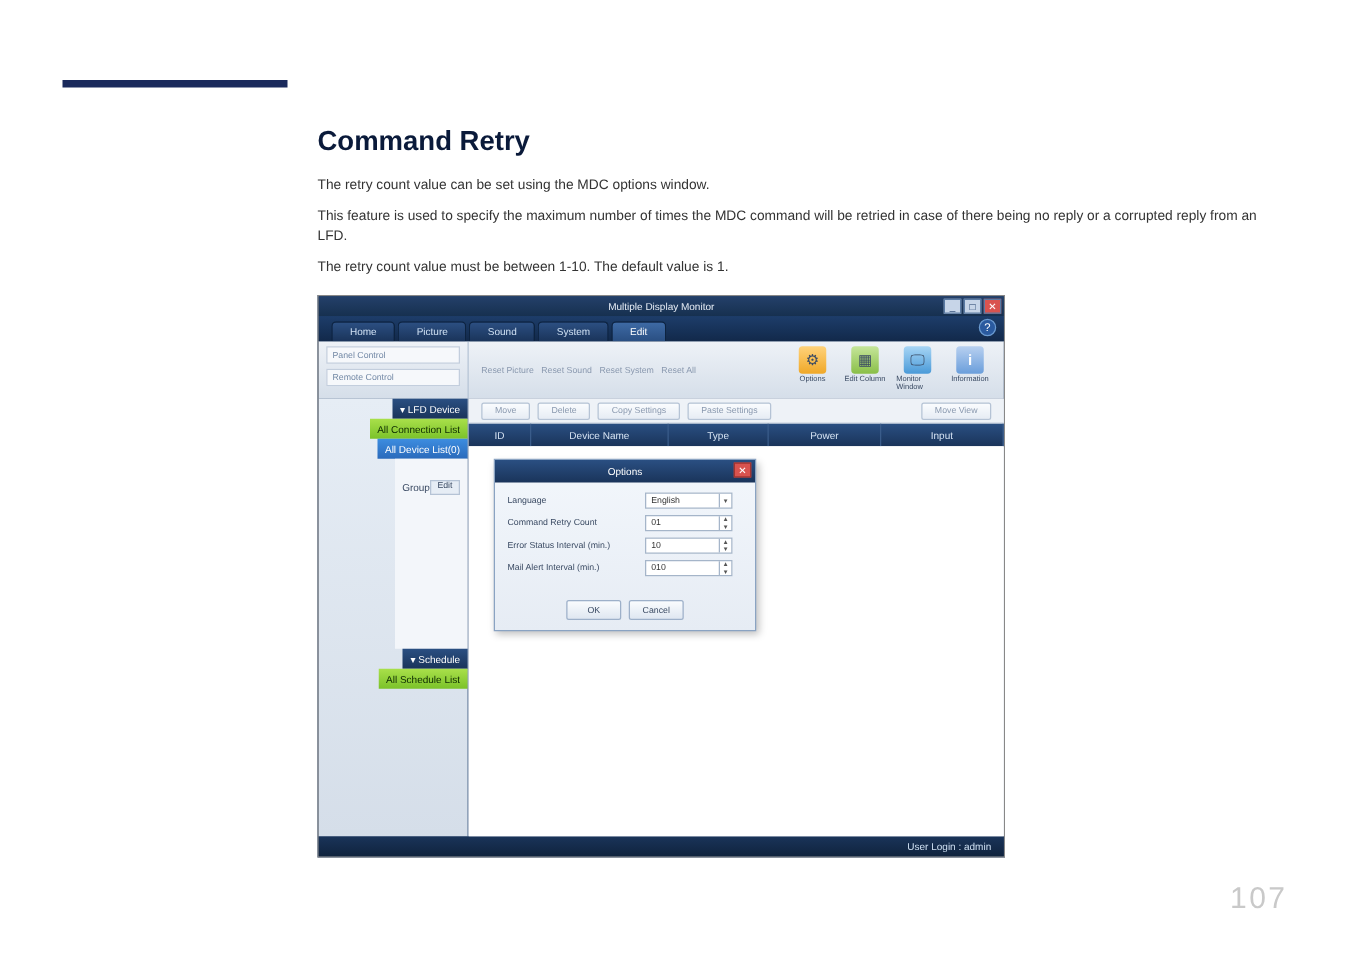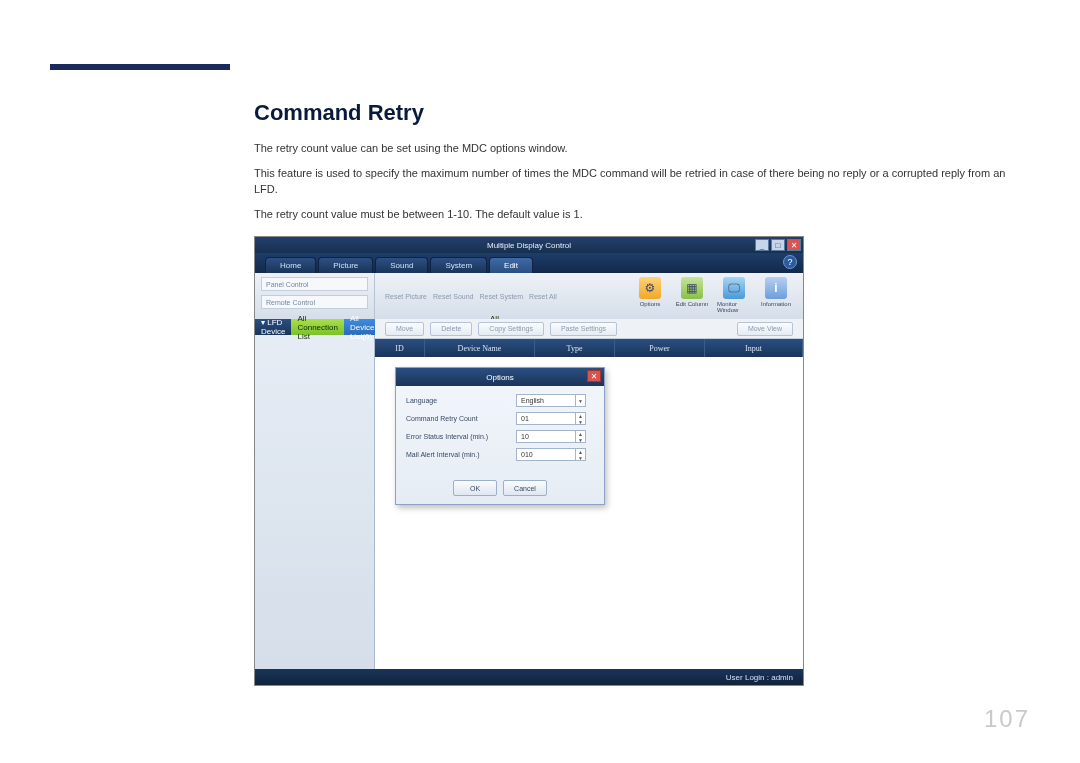--- a/index.html
+++ b/index.html
@@ -146,21 +146,21 @@
   }
   .ic.gear{background:linear-gradient(#ffd27a,#f0a828);}
   .ic.col{background:linear-gradient(#c5e59a,#8abf48);}
   .ic.mon{background:linear-gradient(#a7d5f5,#4a9ad8);}
   .ic.info{background:linear-gradient(#b8d0f0,#6a9edb);color:#fff;font-weight:bold;}
   .body-area { display:flex; height:350px; }
   .sidebar {
     width:120px;
     background: linear-gradient(#e6edf5,#d5dee9);
     border-right:1px solid #aab9cc;
-    display:flex;
+    display:flex;flex-direction:column;align-items:flex-end;
   }
   .sb-sect {
     height:16px;
     background:linear-gradient(#2a4f82,#1a345a);
     color:#fff;
     font-size:8px;
     display:flex;align-items:center;
     padding:0 6px;
   }
   .sb-row-green {
@@ -216,21 +216,21 @@
     display:flex;align-items:center;
     border-radius:2px;
   }
   .btn-row .spacer{flex:1;}
   .col-headers {
     height:18px;
     background:linear-gradient(#2a4f82,#1a345a);
     display:flex;
     color:#d6e3f3;font-size:8px;
   }
-  .col-headers > div { display:flex;align-items:center;justify-content:center;border-right:1px solid #3a5c8a;font-family:Liberation Serif, serif; }
+  .col-headers > div { display:flex;align-items:center;justify-content:center;border-right:1px solid #3a5c8a; }
   .ch-id{width:50px;}
   .ch-dn{width:110px;}
   .ch-ty{width:80px;}
   .ch-pw{width:90px;}
   .ch-in{flex:1;}
   .list-body{flex:1;background:#fff;position:relative;}
   .dialog {
     position:absolute;
     left:20px; top:10px;
     width:210px;
@@ -297,21 +297,21 @@
 
 <div class="content">
   <h2 class="heading">Command Retry</h2>
   <p class="para">The retry count value can be set using the MDC options window.</p>
   <p class="para">This feature is used to specify the maximum number of times the MDC command will be retried in case of there being no reply or a corrupted reply from an LFD.</p>
   <p class="para">The retry count value must be between 1-10. The default value is 1.</p>
 
   <div class="screenshot">
 
     <div class="titlebar">
-      <span>Multiple Display Control</span>
+      <span>Multiple Display Monitor</span>
       <div class="winbtns">
         <div class="winbtn">_</div>
         <div class="winbtn">□</div>
         <div class="winbtn close">✕</div>
       </div>
     </div>
 
     <div class="tabs-row">
       <div class="tab">Home</div>
       <div class="tab">Picture</div>

